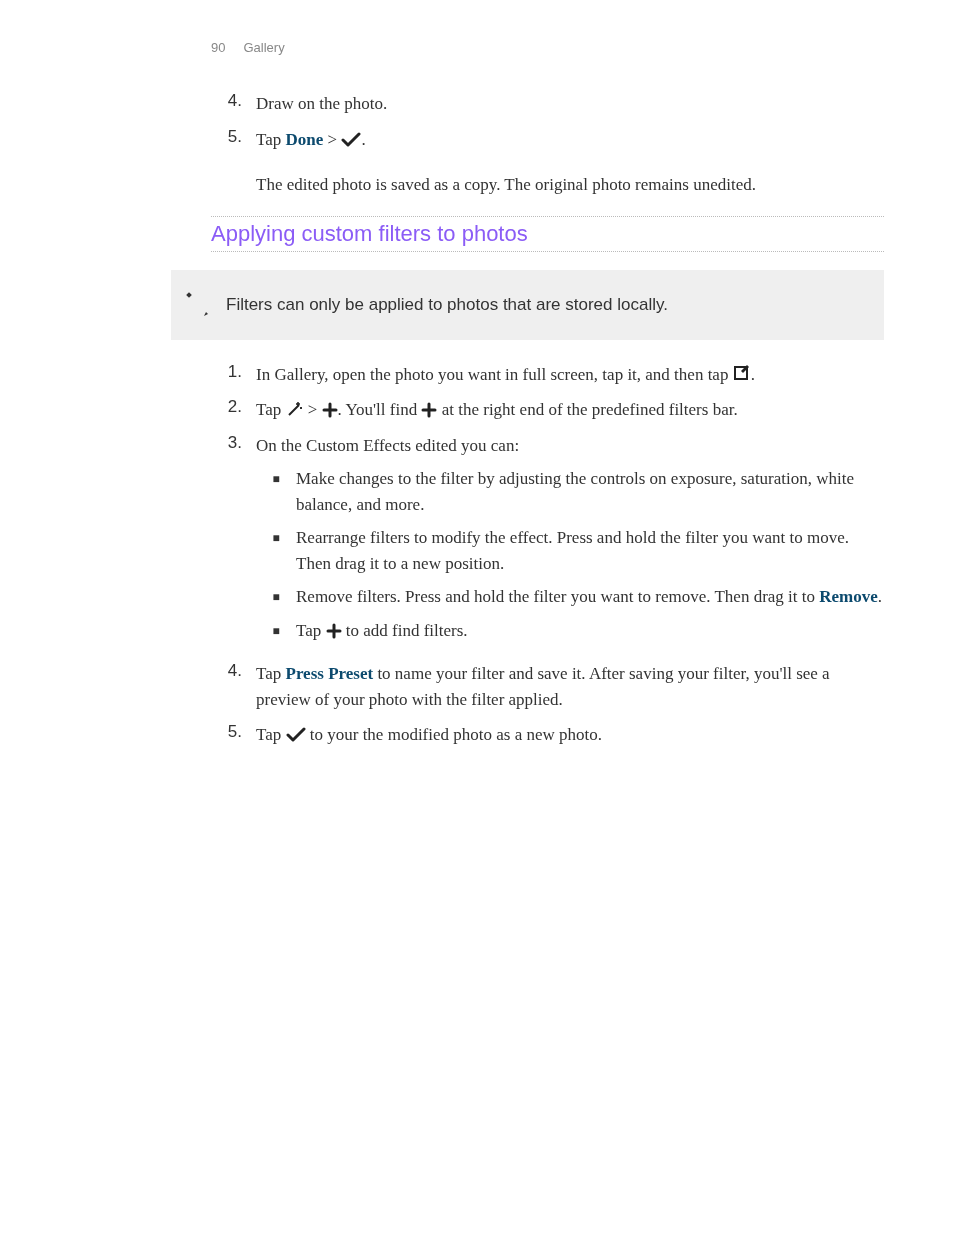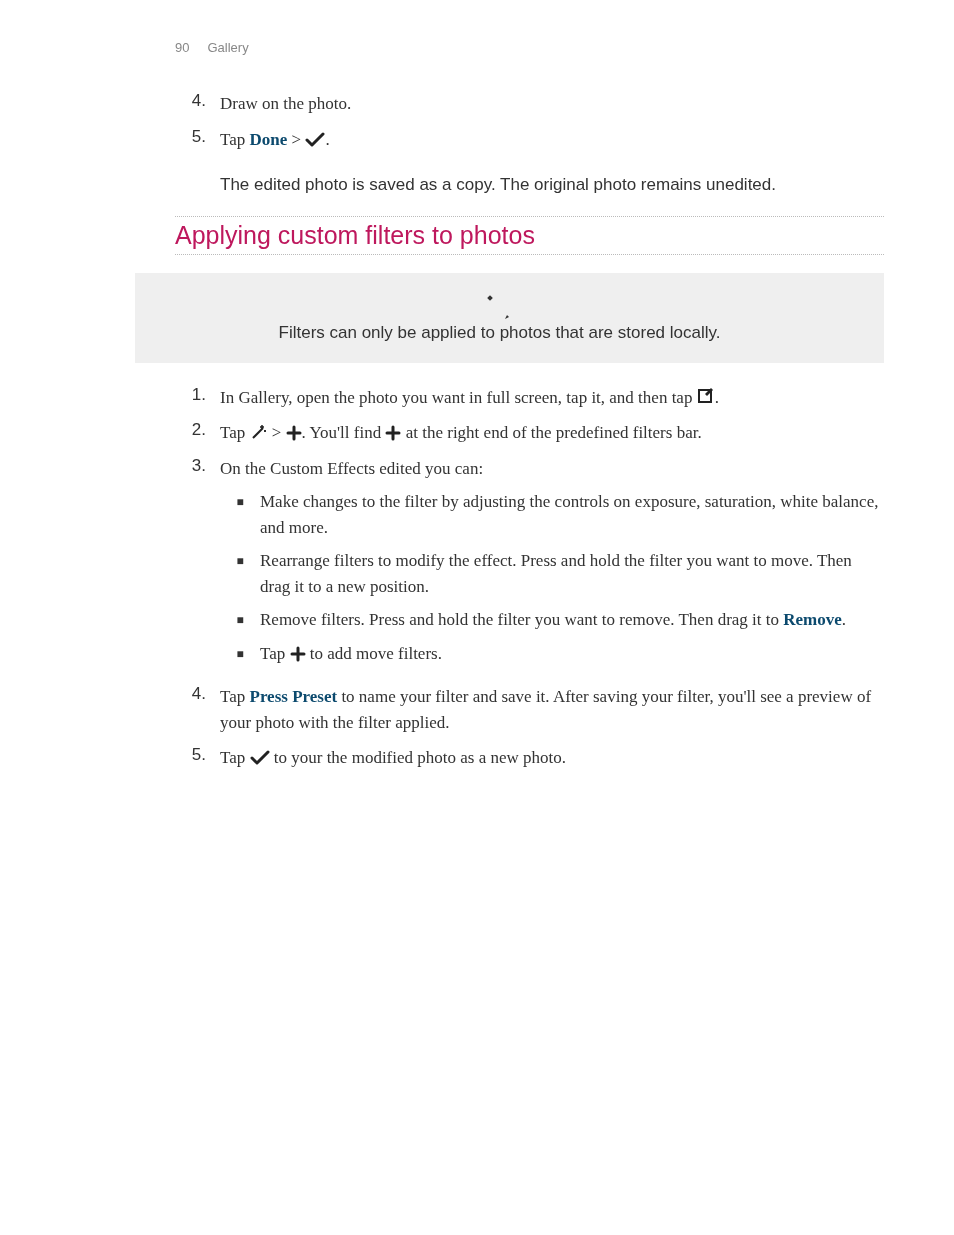--- a/index.html
+++ b/index.html
@@ -6,20 +6,21 @@
   body {
     margin: 0;
     font-family: "Segoe UI", Arial, sans-serif;
     font-size: 17px;
     color: #333;
     background: #fff;
     width: 954px;
   }
   .page {
     padding: 40px 70px 40px 0;
+    margin-left: 36px;
   }
   .header {
     display: flex;
     gap: 18px;
     font-size: 13px;
     color: #888;
     margin-left: 175px;
     margin-bottom: 36px;
   }
   .ol1 {
@@ -42,40 +43,40 @@
     flex: 1;
     line-height: 1.5;
     font-family: Liberation Serif, serif;
   }
   .bold { font-weight: 600; color:#0c4a6e; }
   .subtext {
     margin-left: 220px;
     margin-top: 6px;
     margin-bottom: 18px;
     line-height: 1.5;
+    font-family: Liberation Serif, serif;
   }
   .section-title-wrap {
     margin-left: 175px;
     margin-bottom: 18px;
   }
   .dotted { border-top: 1px dotted #bbb; height:0; }
   .section-title {
-    color: #be185d;
-    font-size: 25px;
+    color: #8b5cf6;
+    font-size: 22px;
     font-weight: 400;
     padding: 4px 0;
   }
   .notebox {
     background: #efefef;
     display: flex;
     align-items: center;
     padding: 20px 20px 20px 0;
     margin-left: 135px;
     margin-bottom: 22px;
-    flex-direction: column;
   }
   .notebox .icon-col {
     width: 55px;
     display:flex;
     justify-content:center;
   }
   .notebox .text-col { flex:1; color:#333; }
   .ul2 {
     list-style: none;
     margin: 8px 0 0 0;
@@ -181,21 +182,21 @@
               <span class="bbody">Rearrange filters to modify the effect. Press and hold the filter you want to move. Then drag it to a new position.</span>
             </li>
           <li>
               <span class="bullet">■</span>
               <span class="bbody"><span>Remove filters. Press and hold the filter you want to remove. Then drag it to </span><span class="bold">Remove</span><span>.</span></span>
             </li>
           <li>
               <span class="bullet">■</span>
               <span class="bbody"><span>Tap </span><span class="icon"><svg width="16" height="16" viewBox="0 0 16 16">
                     <path d="M8 2 L8 14 M2 8 L14 8" stroke="#222" stroke-width="3" stroke-linecap="round"></path>
-                  </svg></span><span> to add move filters.</span></span>
+                  </svg></span><span> to add find filters.</span></span>
             </li>
         </ul>
       </span>
     </li>
     <li>
       <span class="num">4.</span>
       <span class="body">
         <span>Tap </span><span class="bold">Press Preset</span><span> to name your filter and save it. After saving your filter, you'll see a preview of your photo with the filter applied.</span>
       </span>
     </li>

